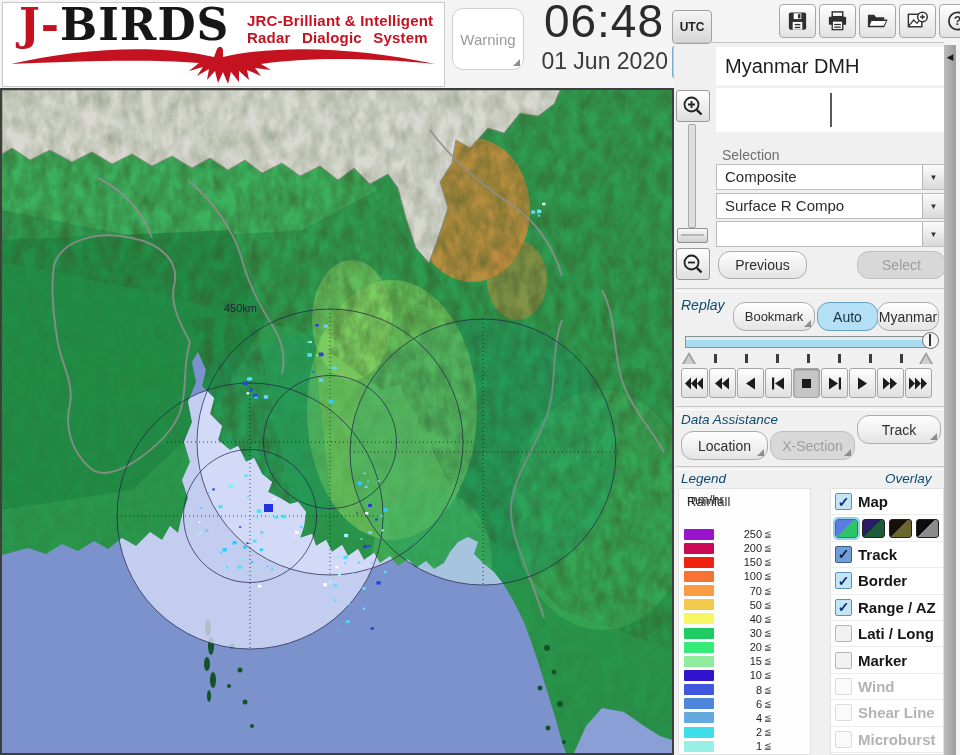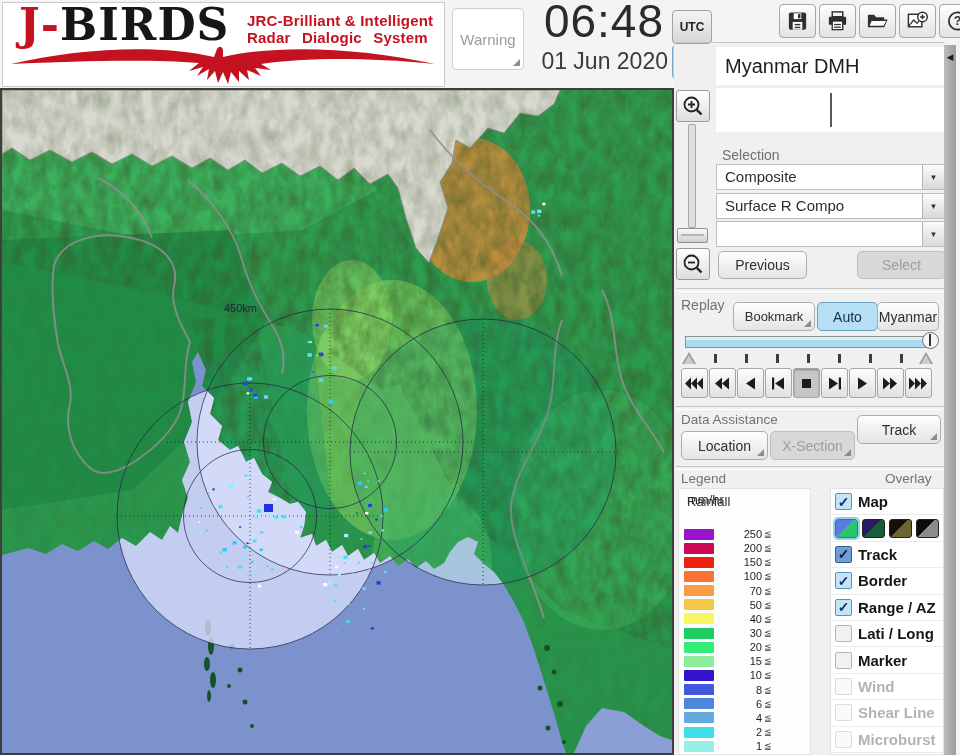--- a/index.html
+++ b/index.html
@@ -6,21 +6,21 @@
   #app{position:relative;width:960px;height:755px;overflow:hidden;background:#f4f4f4;
        font-family:"Liberation Sans",sans-serif;-webkit-font-smoothing:antialiased;}
   .abs{position:absolute;}
   
   .logo-box{left:2px;top:2px;width:441px;height:83px;background:#fff;border:1px solid #c9c9c9;}
   .logo-title{left:16px;top:-4px;font-family:"DejaVu Serif",serif;font-weight:bold;font-size:44px;letter-spacing:1px;}
   .logo-j{color:#c41220;} .logo-rest{color:#161616;}
   .logo-sub{left:244px;top:9px;font-size:15px;font-weight:bold;color:#c41220;line-height:17px;letter-spacing:.2px;}
   .logo-sub .l2{word-spacing:7px;}
   .warning-btn{left:452px;top:8px;width:70px;height:60px;background:#fff;border:1px solid #cfcfcf;
-       border-radius:4px;color:#9b9b9b;font-size:15px;display:flex;align-items:center;justify-content:center;}
+       border-radius:11px;color:#9b9b9b;font-size:15px;display:flex;align-items:center;justify-content:center;}
   .clock-time{left:496px;top:-6px;width:168px;font-size:46px;color:#2b2b2b;text-align:right;letter-spacing:1px;}
   .clock-date{left:494px;top:48px;width:174px;font-size:23px;color:#3a3a3a;text-align:right;}
   .tz-btn{width:38px;height:32px;border-radius:4px;border:1px solid #a2a2a2;font-size:12px;font-weight:bold;color:#222;
        display:flex;align-items:center;justify-content:center;background:linear-gradient(#f4f4f4,#d7d7d7);}
   .tz-utc{left:672px;top:10px;} .tz-mmt{left:672px;top:45px;background:#a9d8ef;border-color:#76a8c8;}
   .toolbar{left:779px;top:4px;display:flex;gap:3px;}
   .tool-btn{width:37px;height:34px;border-radius:4px;border:1px solid #a7a7a7;background:linear-gradient(#fefefe,#e2e2e2);
        display:flex;align-items:center;justify-content:center;}
   
   .map-area{left:0;top:88px;width:674px;height:667px;border:2px solid #3e3e3e;box-sizing:border-box;background:#2f9e52;}
@@ -33,26 +33,26 @@
        border:1px solid #909090;border-radius:2px;}
   .zoom-handle::after{content:"";position:absolute;left:3px;right:3px;top:5px;height:2px;background:#b5b5b5;}
   
   .panel-bg{left:674px;top:44px;width:270px;height:711px;background:#f0f0f0;}
   .hsep{height:2px;border-top:1px solid #c4c4c4;border-bottom:1px solid #ffffff;}
   .station-title{left:716px;top:47px;width:229px;height:38px;background:#fff;display:flex;align-items:center;
        padding-left:9px;box-sizing:border-box;font-size:20px;color:#1d1d1d;}
   .station-box{left:716px;top:88px;width:229px;height:44px;background:#fff;}
   .text-cursor{left:114px;top:5px;width:2px;height:34px;background:#5a5a5a;}
   .small-label{font-size:14px;color:#707070;}
-  .sec-label{font-size:13.5px;color:#737373;}
+  .sec-label{font-size:13.5px;color:#0c4a6e;font-style:italic;}
   .dd-row{left:716px;width:229px;height:26px;background:#fff;border:1px solid #bdbdbd;box-sizing:border-box;}
   .dd-text{position:absolute;left:8px;top:0;line-height:24px;font-size:15px;color:#2d2d2d;}
   .dd-btn{position:absolute;right:0;top:0;width:21px;height:100%;background:linear-gradient(#fbfbfb,#d9d9d9);
        border-left:1px solid #b5b5b5;display:flex;align-items:center;justify-content:center;font-size:8px;color:#333;}
-  .btn{background:linear-gradient(#fefefe,#e4e4e4);border:1px solid #adadad;border-radius:5px;color:#2e2e2e;
+  .btn{background:linear-gradient(#fefefe,#e4e4e4);border:1px solid #adadad;border-radius:12px;color:#2e2e2e;
        display:flex;align-items:center;justify-content:center;font-size:14px;}
   .btn.disabled{background:#d8d8d8;color:#9d9d9d;border-color:#bfbfbf;}
   .btn.active-blue{background:#b4dff4;border-color:#68a0c2;color:#15303f;}
   .fold::after{content:"";position:absolute;right:3px;bottom:3px;border-left:7px solid transparent;border-bottom:7px solid #8e8e8e;}
   .slider-track{left:685px;top:336px;width:248px;height:12px;background:#a9dcf0;border:1px solid #8f8f8f;box-sizing:border-box;}
   .slider-track::after{content:"";position:absolute;left:0;top:0;width:100%;height:3px;background:rgba(255,255,255,.55);}
   .slider-handle{left:922px;top:332px;width:17px;height:17px;border-radius:50%;background:#f5f5f5;border:1.5px solid #6d6d6d;box-sizing:border-box;}
   .slider-handle::after{content:"";position:absolute;left:6.2px;top:1px;width:1.6px;height:12px;background:#333;}
   .range-tri{width:0;height:0;border-left:7px solid transparent;border-right:7px solid transparent;border-bottom:12px solid #9a9a9a;}
   .range-tri::after{content:"";position:absolute;left:-5px;top:3px;border-left:5px solid transparent;border-right:5px solid transparent;border-bottom:9px solid #cdcdcd;}

